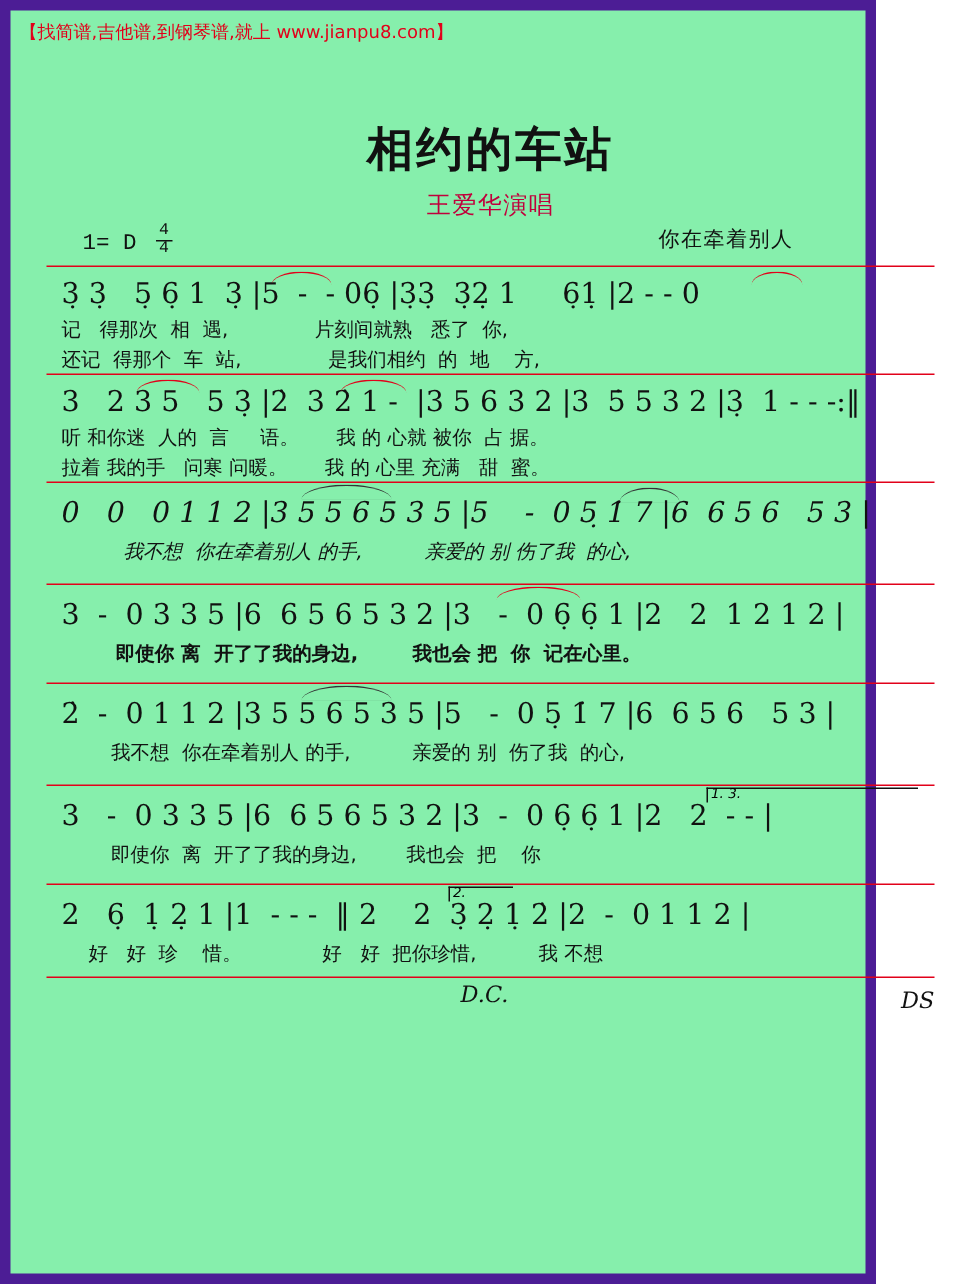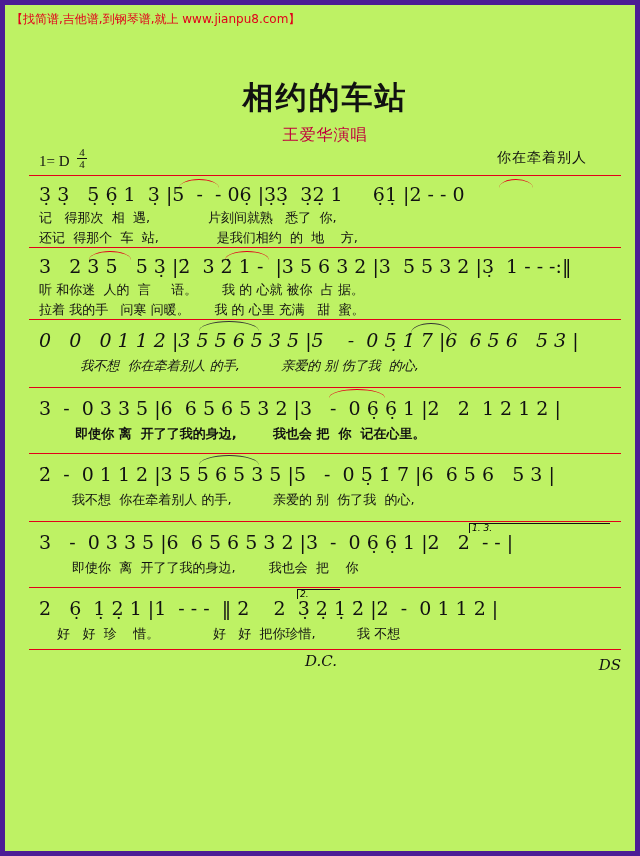--- a/index.html
+++ b/index.html
@@ -4,24 +4,24 @@
 <style>
   html,body{margin:0;padding:0;}
   body{
     width:640px;height:856px;
     background:#ffffff;
     font-family:"DejaVu Sans","Liberation Sans",sans-serif;
     position:relative;
     overflow:hidden;
   }
   .sheet{
-    position:absolute;left:0;top:0;width:640px;height:856px;
-    border:5px solid #4c1d95;
+    position:absolute;left:0;top:0;width:584px;height:856px;
+    border:7px solid #4c1d95;
     box-sizing:border-box;
-    background:#bef264;
+    background:#86efac;
   }
   
   .banner{
     position:absolute;left:6px;top:6px;
     color:#e2001a;
     font-size:12px;
     font-family:"DejaVu Sans","Liberation Sans",sans-serif;
     white-space:nowrap;
     letter-spacing:0px;
   }
@@ -36,23 +36,23 @@
     letter-spacing:2px;
   }
   .singer{
     position:absolute;top:120px;left:0;width:640px;
     text-align:center;
     font-size:16px;
     color:#c0003c;
     letter-spacing:1px;
   }
   .keysig{
-    position:absolute;left:34px;top:142px;
+    position:absolute;left:48px;top:142px;
     font-size:15px;color:#111;
-    font-family:Liberation Serif, serif;
+    font-family:Liberation Mono, monospace;
   }
   .keysig .frac{
     display:inline-block;
     vertical-align:-2px;
     margin-left:4px;
     font-size:11px;
     line-height:1;
     text-align:center;
   }
   .keysig .frac b{display:block;font-weight:normal;border-bottom:1px solid #111;padding:0 2px;}

